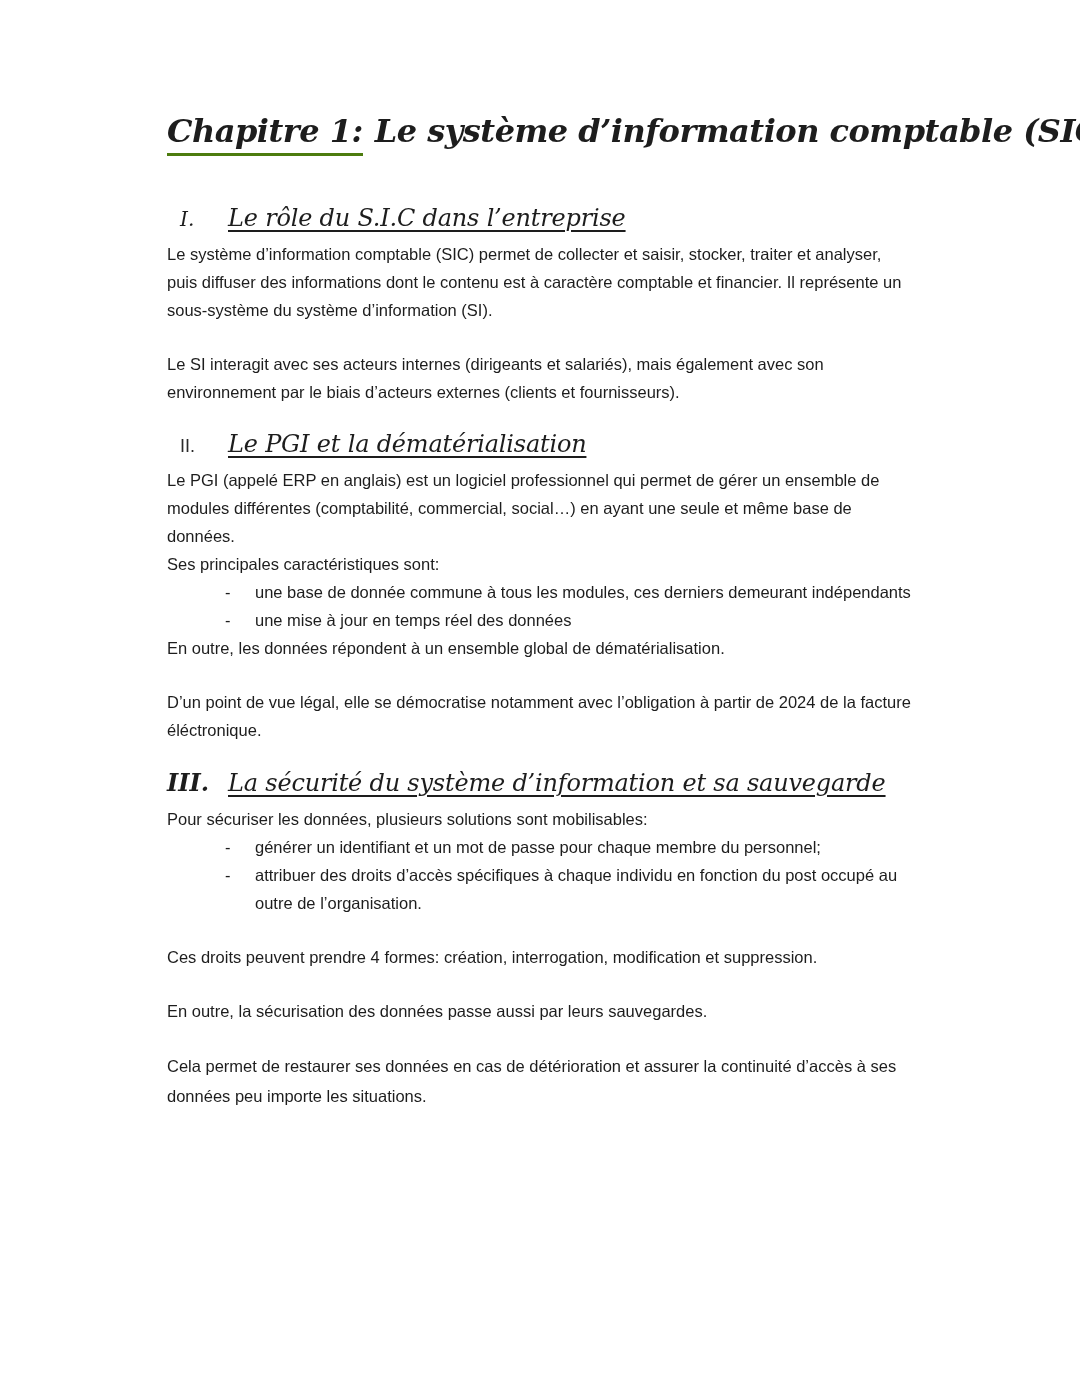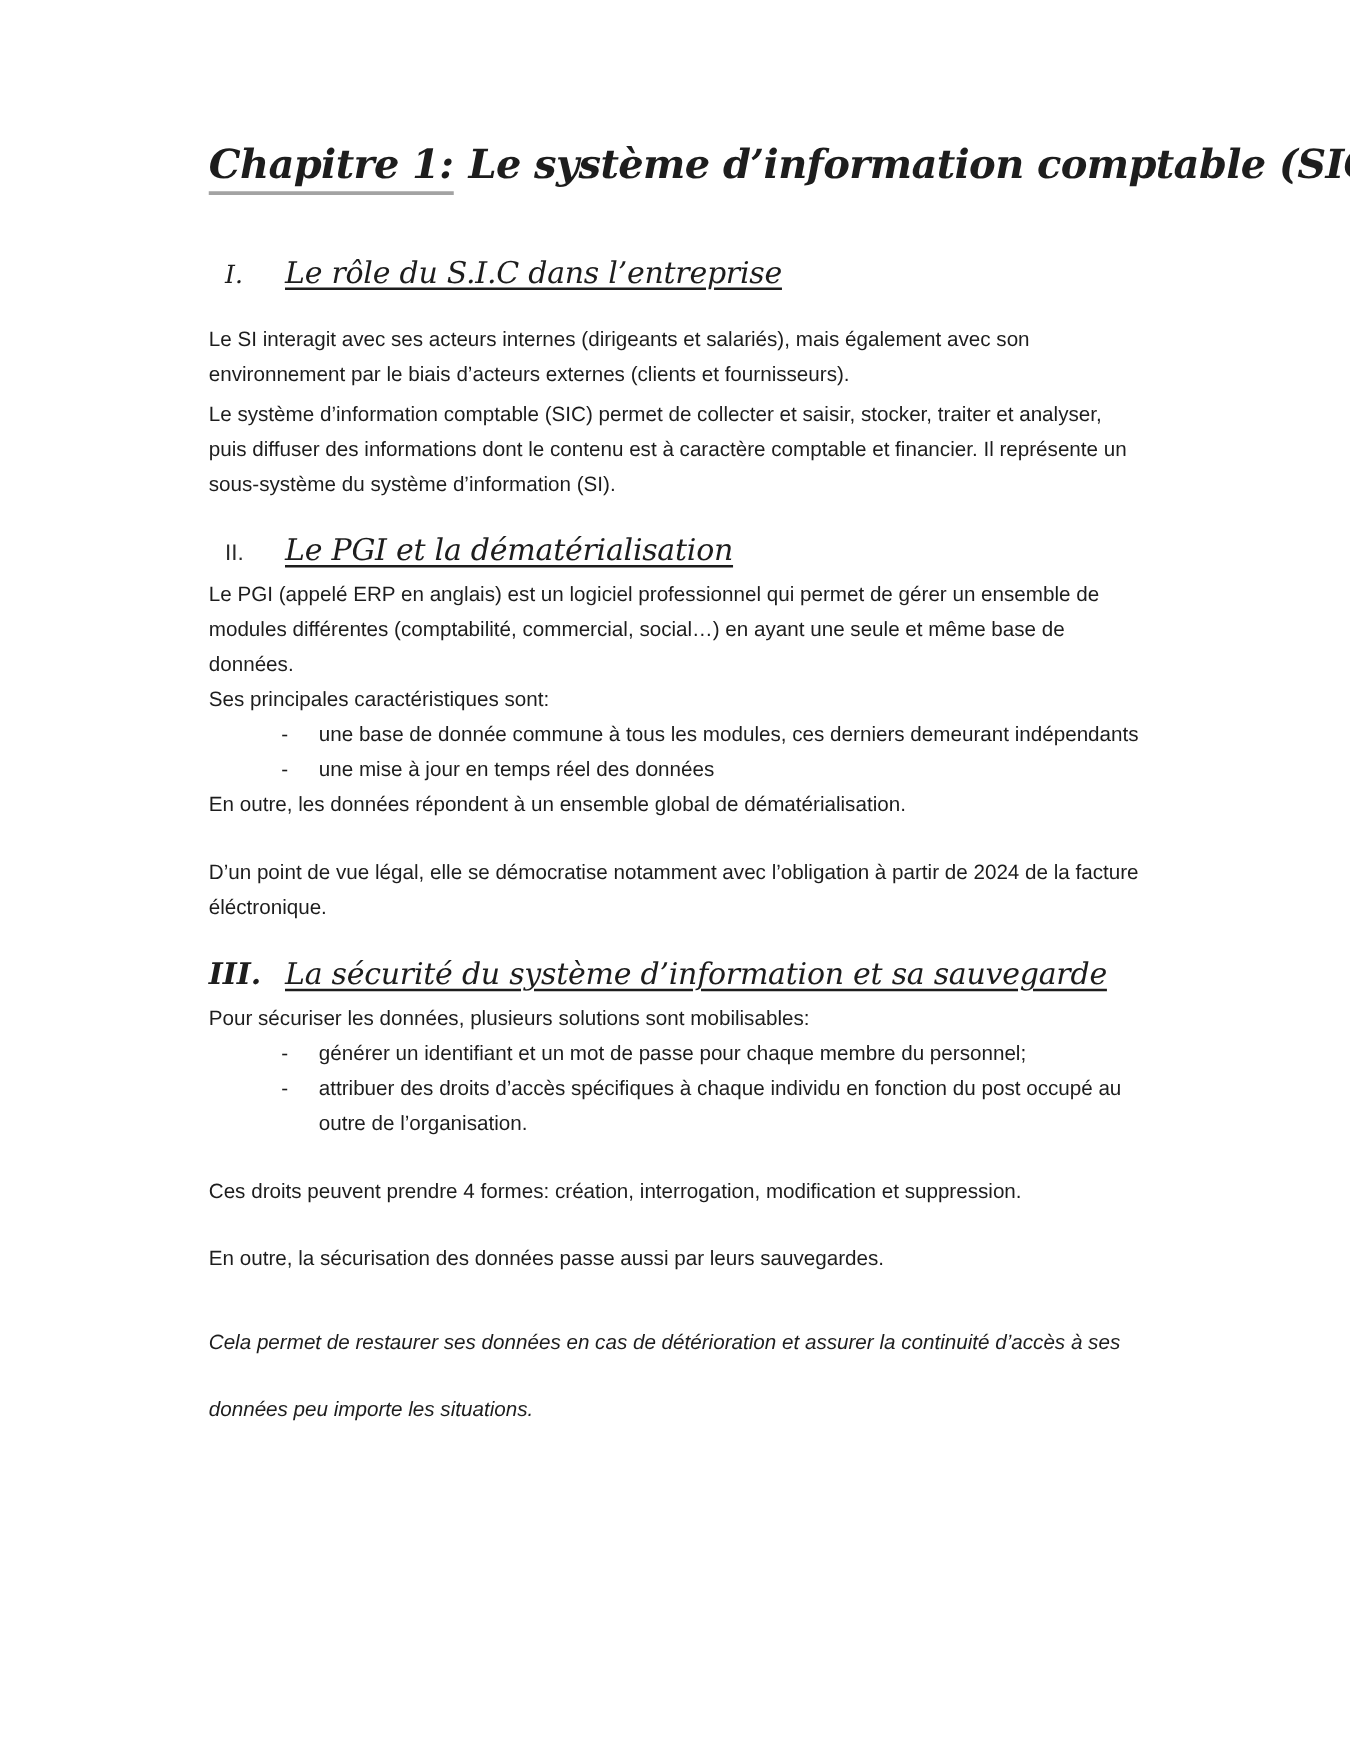--- a/index.html
+++ b/index.html
@@ -18,21 +18,21 @@
   .title {
     margin: 0 0 54px 0;
     font-family: "DejaVu Serif", serif;
     font-style: italic;
     font-weight: 700;
     font-size: 32px;
     letter-spacing: -0.5px;
     white-space: nowrap;
   }
   .title-label {
-    border-bottom: 3px solid #a3a3a3;
+    border-bottom: 3px solid #4d7c0f;
     padding-bottom: 3px;
     margin-right: 12px;
   }
   .sec {
     display: flex;
     align-items: baseline;
     margin: 24px 0 8px 0;
   }
   .num {
     box-sizing: border-box;
@@ -67,21 +67,21 @@
     text-decoration-thickness: 2px;
     text-underline-offset: 4px;
   }
   .body {
     margin: 26px 0 0 0;
     font-size: 16.5px;
     line-height: 28px;
   }
   .body.first { margin-top: 4px; }
   .body.tight { margin-top: 0; }
-  .body.wide { line-height: 54px; font-style: italic; }
+  .body.wide { line-height: 30px; }
   .bullet {
     display: flex;
     font-size: 16.5px;
     line-height: 28px;
     margin: 0;
   }
   .dash {
     box-sizing: border-box;
     flex: 0 0 88px;
     width: 88px;
@@ -93,22 +93,22 @@
 <body>
 
 <div class="page">
 
   <h1 class="title"><span class="title-label">Chapitre 1:</span><span class="title-rest">Le système d’information comptable (SIC)</span></h1>
 
   <div class="sec" style="margin-top:0;">
     <span class="num num-i">I.</span>
     <span class="hd">Le rôle du S.I.C dans l’entreprise</span>
   </div>
+  <p class="body first">Le système d’information comptable (SIC) permet de collecter et saisir, stocker, traiter et analyser, puis diffuser des informations dont le contenu est à caractère comptable et financier. Il représente un sous-système du système d’information (SI).</p>
   <p class="body">Le SI interagit avec ses acteurs internes (dirigeants et salariés), mais également avec son environnement par le biais d’acteurs externes (clients et fournisseurs).</p>
-  <p class="body first">Le système d’information comptable (SIC) permet de collecter et saisir, stocker, traiter et analyser, puis diffuser des informations dont le contenu est à caractère comptable et financier. Il représente un sous-système du système d’information (SI).</p>
 
   <div class="sec">
     <span class="num num-ii">II.</span>
     <span class="hd">Le PGI et la dématérialisation</span>
   </div>
   <p class="body first">Le PGI (appelé ERP en anglais) est un logiciel professionnel qui permet de gérer un ensemble de modules différentes (comptabilité, commercial, social…) en ayant une seule et même base de données.</p>
   <p class="body tight">Ses principales caractéristiques sont:</p>
   <div class="bullet">
     <span class="dash">-</span>
     <span class="btext">une base de donnée commune à tous les modules, ces derniers demeurant indépendants</span>

